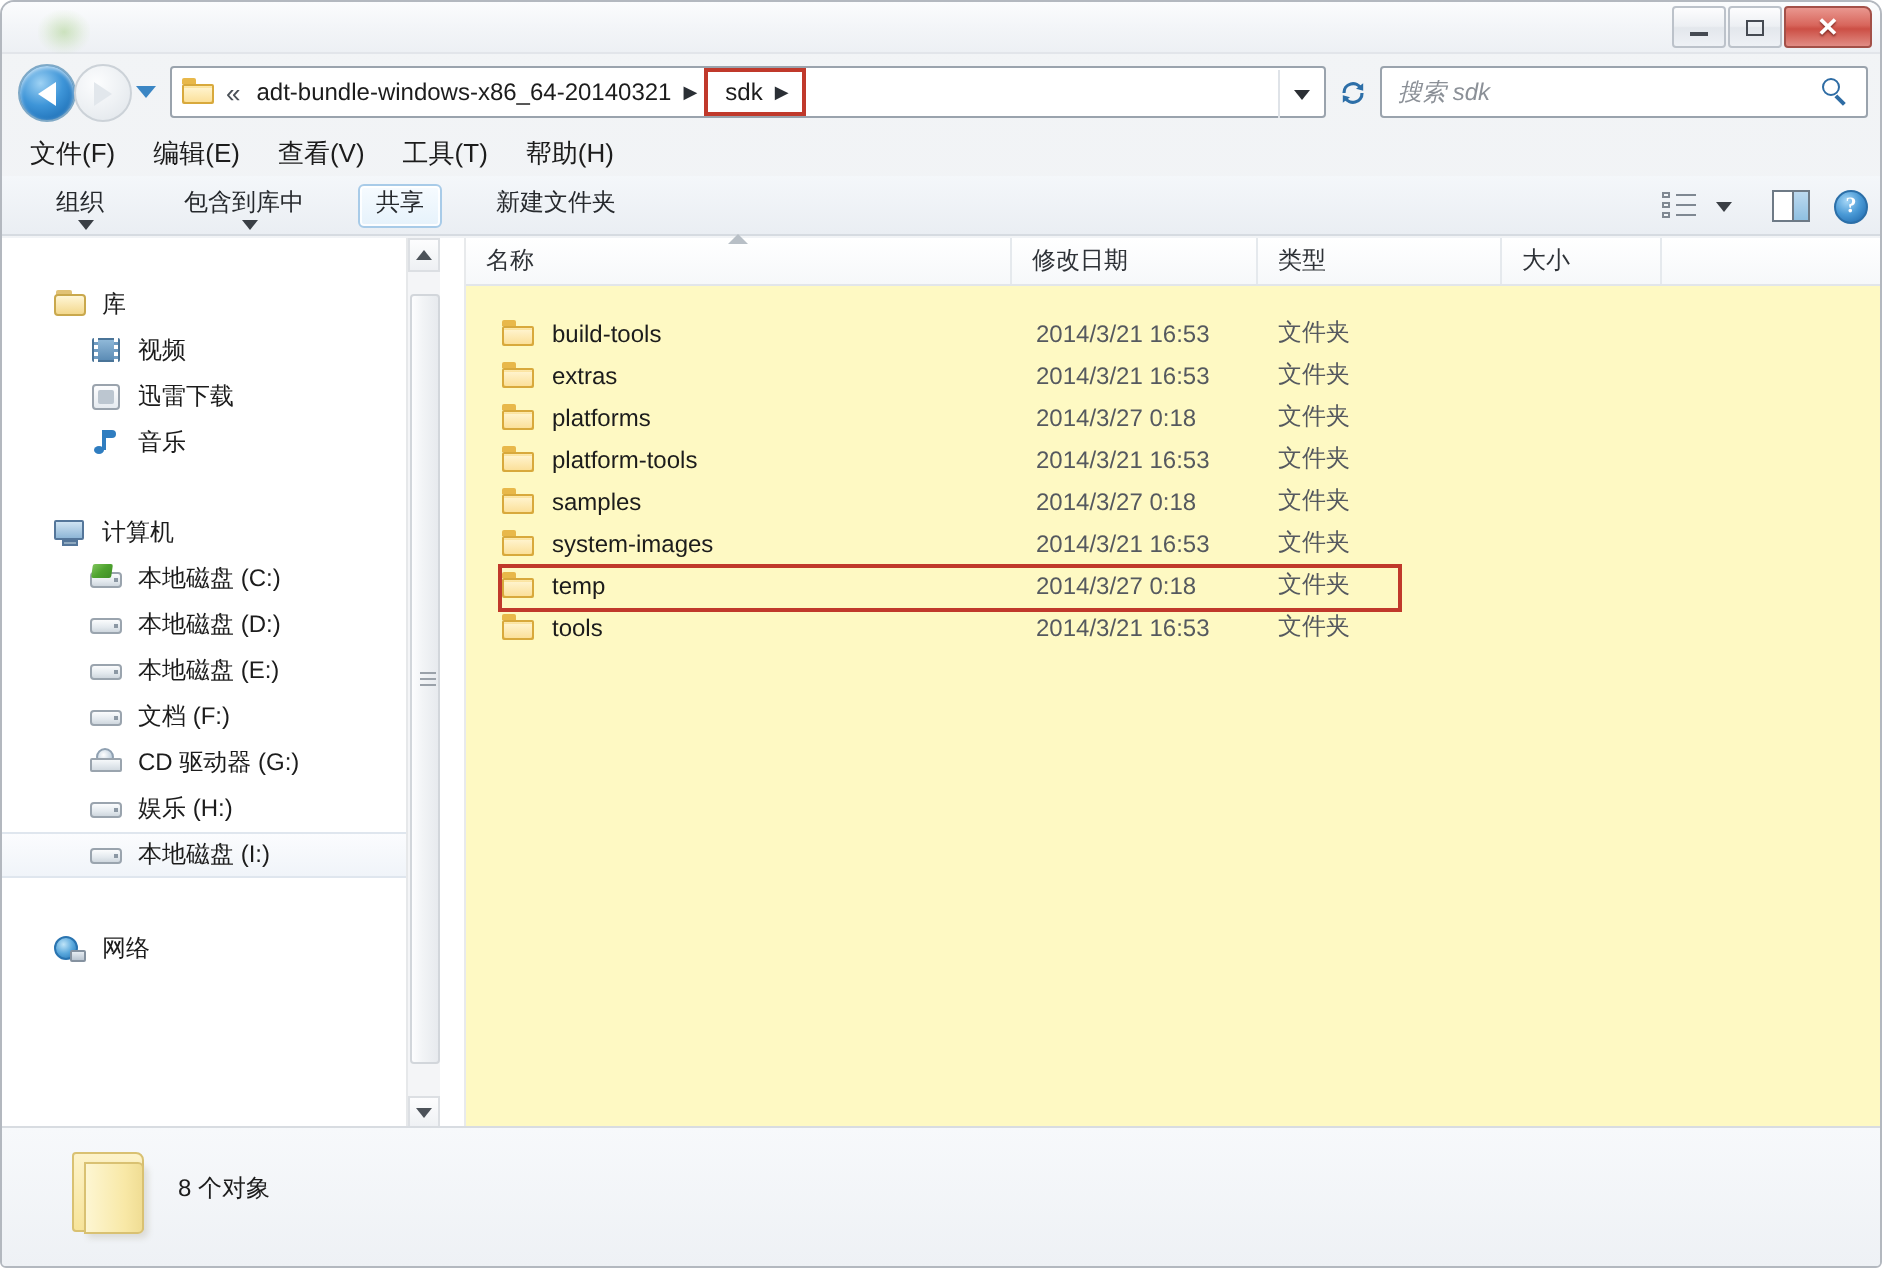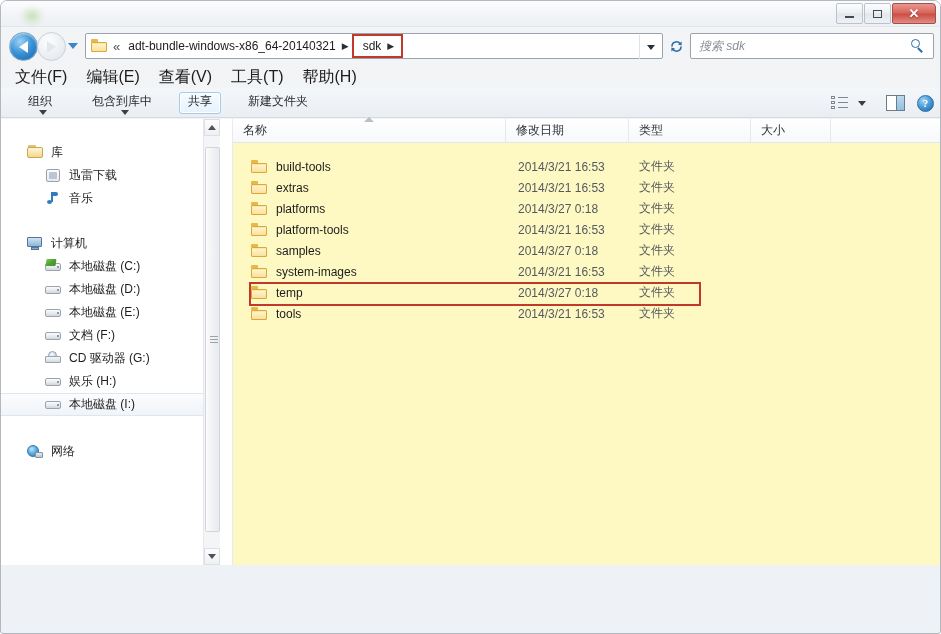--- a/index.html
+++ b/index.html
@@ -210,21 +210,21 @@
   }
 
   
   #menubar {
     position: absolute; left: 0; top: 65px;
     width: 941px; height: 22px;
     display: flex; align-items: center;
     padding-left: 14px;
   }
   .menu-item {
-    font-size: 16px; color: #1c1c1c;
+    font-size: 13px; color: #1c1c1c;
     padding: 2px 9px 2px 0; margin-right: 10px;
     white-space: nowrap;
   }
 
   
   #toolbar {
     position: absolute; left: 0; top: 87px;
     width: 941px; height: 30px;
     background: linear-gradient(to bottom, #f4f7fa 0%, #eaeef3 100%);
     border-bottom: 1px solid #d6dbe1;
@@ -658,20 +658,28 @@
 
       <div class="nav-group" style="margin-top:22px">
         <div class="nav-root">
           <span class="nav-ico ico-lib">
               <span class="t"></span>
               <span class="b"></span>
             </span>
           <span class="nav-label">库</span>
         </div>
         <div class="nav-child">
+          <span class="nav-ico ico-video">
+              <span class="f"></span>
+              <span class="s1"></span>
+              <span class="s2"></span>
+            </span>
+          <span class="nav-label">视频</span>
+        </div>
+        <div class="nav-child">
           <span class="nav-ico ico-dl">
               <span class="f"></span>
               <span class="i"></span>
             </span>
           <span class="nav-label">迅雷下载</span>
         </div>
         <div class="nav-child">
           <span class="nav-ico ico-music">
               <span class="n1"></span>
               <span class="st"></span>
@@ -895,14 +903,21 @@
           </span>
           <span class="c-date">2014/3/21 16:53</span>
           <span class="c-type">文件夹</span>
           <span class="c-size"></span>
         </div>
 
       </div>
     </div>
   </div>
 
+  <div id="statusbar">
+    <div id="status-folder">
+      <span class="back"></span>
+        <span class="front"></span>
+    </div>
+    <div id="status-text">8 个对象</div>
+  </div>
 
 </div>
 
 </body></html>

